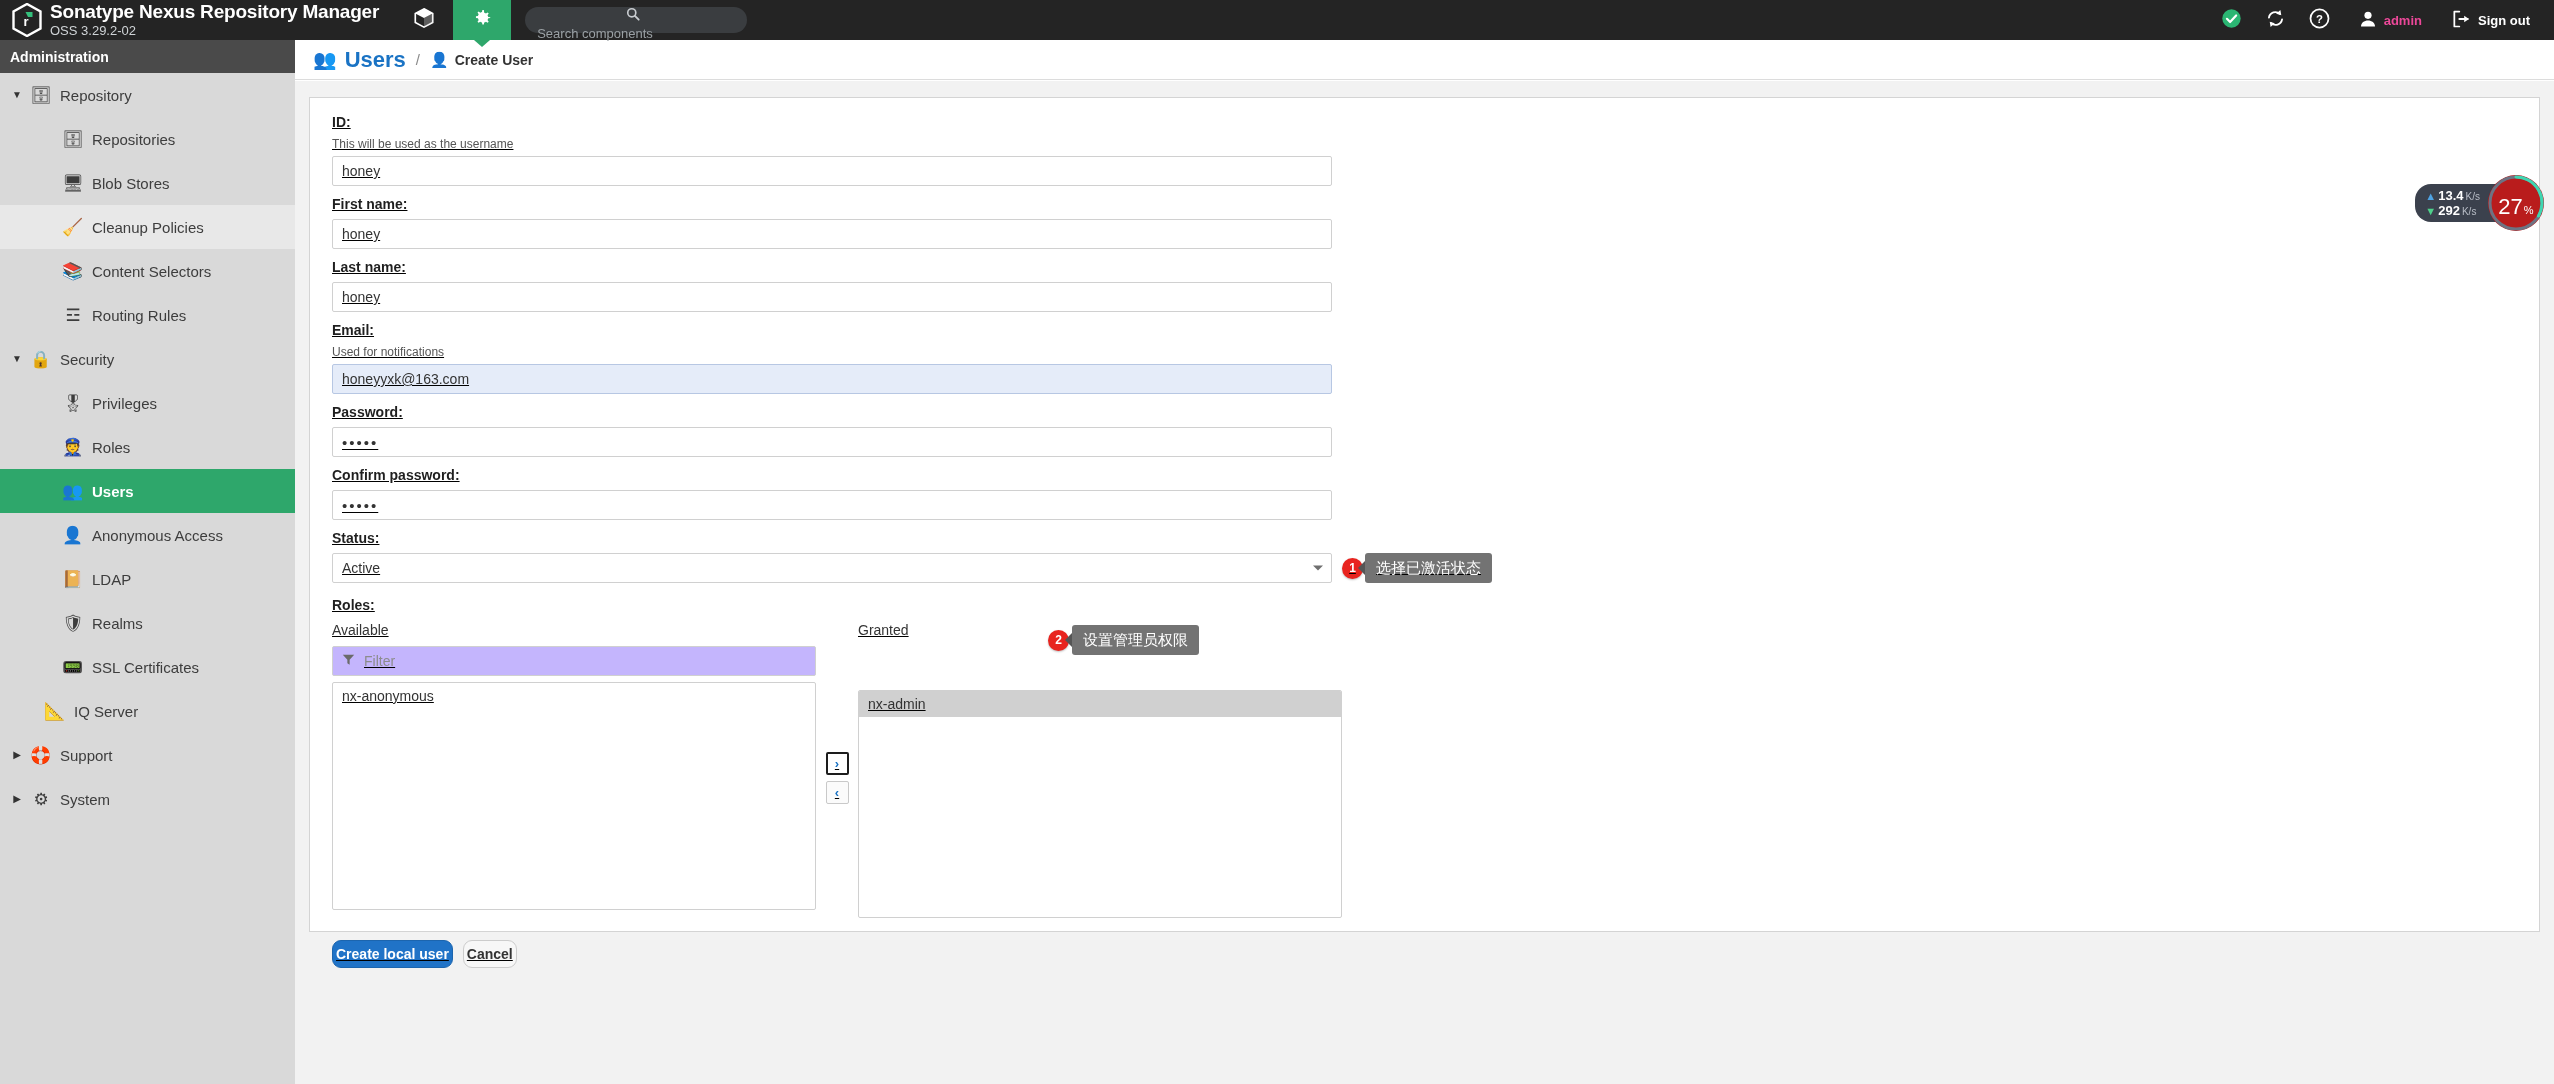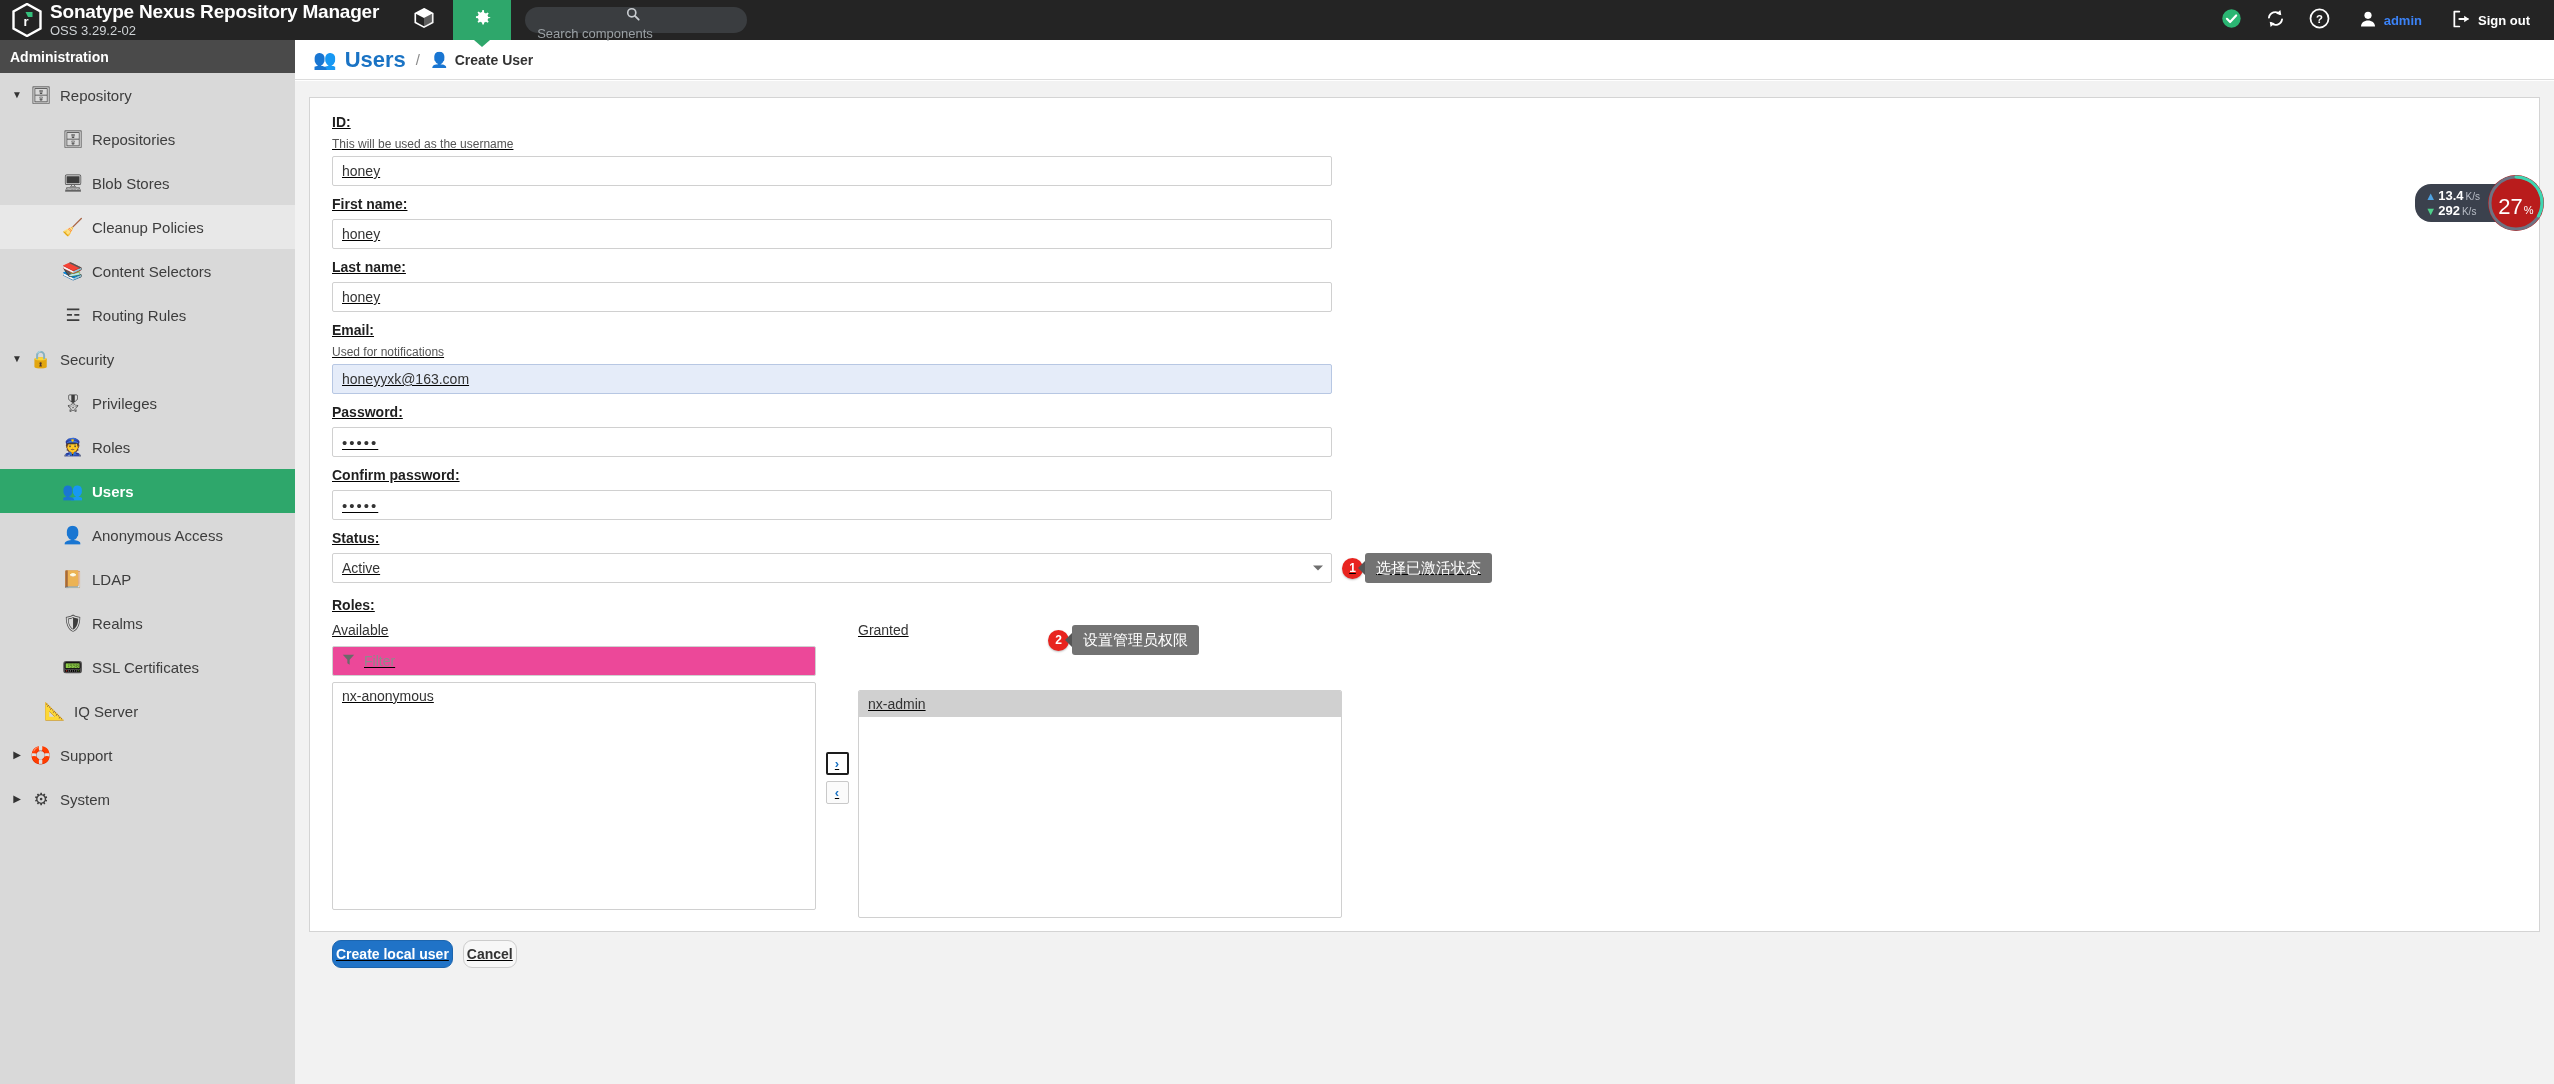--- a/index.html
+++ b/index.html
@@ -72,21 +72,21 @@
     padding-right: 18px; gap: 0px;
   }
   .tb-icon {
     width: 44px; height: 40px;
     display: flex; align-items: center; justify-content: center;
   }
   .tb-user {
     display: flex; align-items: center; height: 40px;
     padding: 0 6px 0 10px;
   }
-  .tb-user span { color: #3b82f6; font-size: 13px; font-weight: bold; margin-left: 6px; }
+  .tb-user span { color: #ec4899; font-size: 13px; font-weight: bold; margin-left: 6px; }
   .tb-signout {
     display: flex; align-items: center; height: 40px; padding: 0 6px 0 16px;
   }
   .tb-signout span { color: #ffffff; font-size: 13px; font-weight: bold; margin-left: 7px; }
 
   
   .sidebar {
     position: absolute; top: 40px; left: 0;
     width: 295px; height: 1044px;
     background: #d9d9d9;
@@ -210,21 +210,21 @@
 
   
   .roles-head { font-size: 14px; font-weight: bold; color: #1f1f1f; margin: 14px 0 9px 0; }
   .transfer { display: flex; align-items: flex-start; }
   .tcol { display: flex; flex-direction: column; }
   .tcol-title { font-size: 14px; color: #333; margin-bottom: 8px; }
   .filter-box {
     width: 484px; height: 30px;
     border: 1px solid #d0d0d0; border-radius: 2px;
     display: flex; align-items: center; padding: 0 9px;
-    background: #ec4899;
+    background: #c4b5fd;
   }
   .filter-box svg { margin-right: 7px; flex: 0 0 auto; }
   .filter-input {
     border: none; outline: none; font-size: 14px; color: #333;
     width: 100%; background: transparent;
     font-family: "Liberation Sans", sans-serif;
   }
   .filter-input::placeholder { color: #8c8c8c; }
   .listbox {
     width: 484px; height: 228px;

